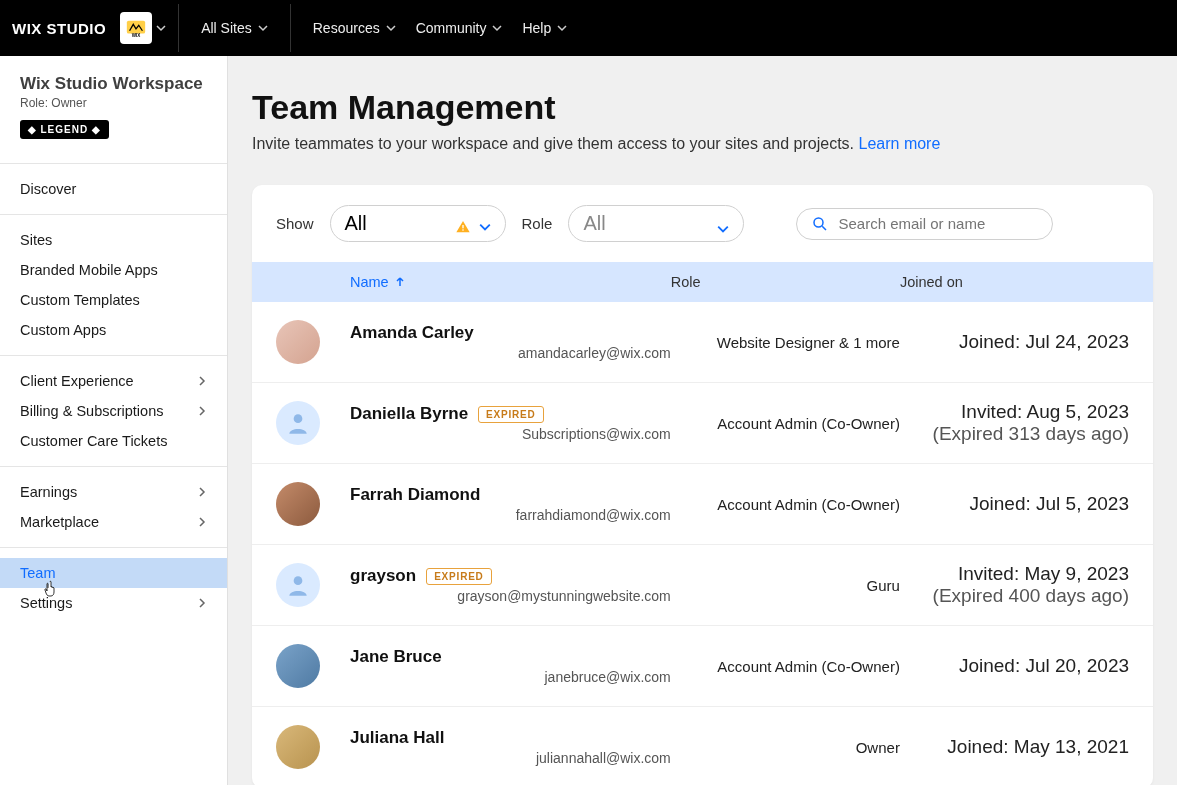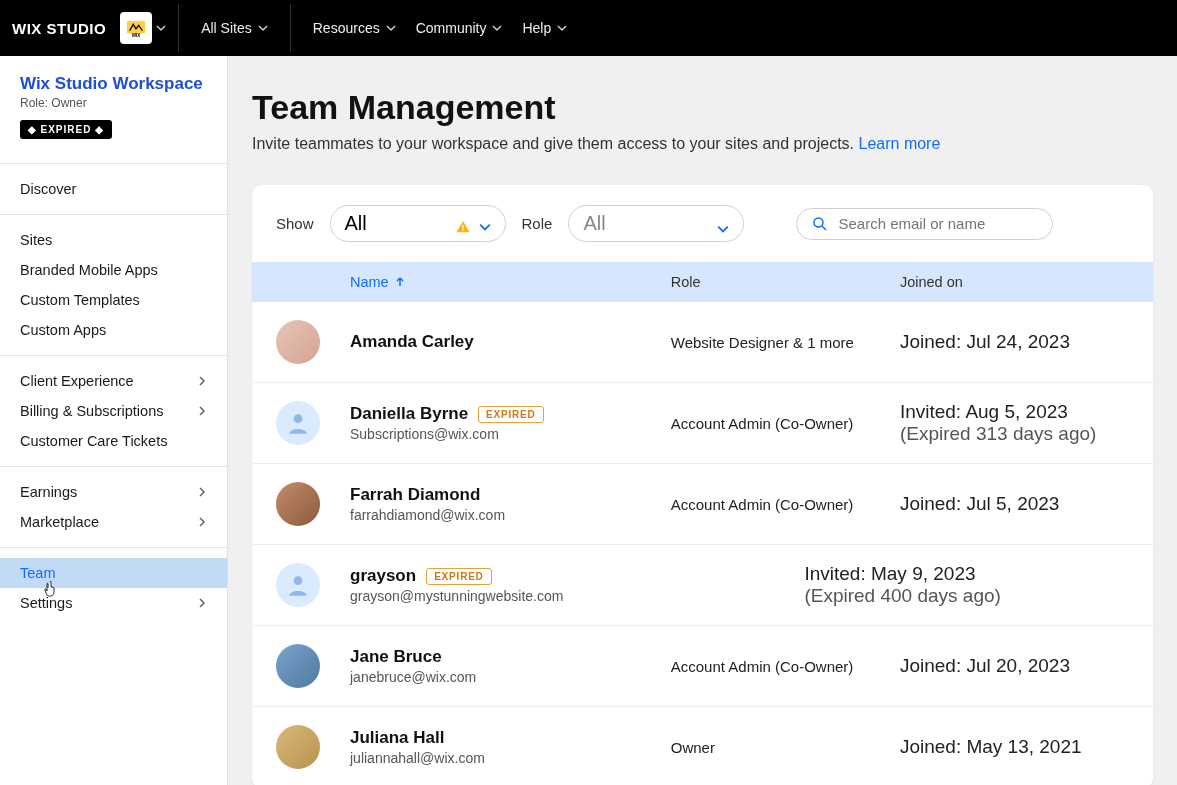--- a/index.html
+++ b/index.html
@@ -11,21 +11,21 @@
   .topnav-appicon { background: #fff; width: 32px; height: 32px; border-radius: 4px; display: flex; align-items: center; justify-content: center; margin-right: 4px; }
   .topnav-appicon svg { width: 22px; height: 22px; }
   .topnav-sep { width: 1px; height: 48px; background: #333; margin: 0 12px; }
   .topnav-item { display: flex; align-items: center; gap: 6px; padding: 0 10px; cursor: pointer; color: #eee; }
   .chev { width: 10px; height: 10px; }
   
   
   .layout { display: flex; height: calc(100vh - 48px); }
   .sidebar { width: 228px; background: #fff; border-right: 1px solid #e0e0e0; overflow-y: auto; }
   .sb-header { padding: 18px 20px 14px; }
-  .sb-title { font-size: 17px; font-weight: 700; color: #1d4ed8; }
+  .sb-title { font-size: 17px; font-weight: 700; color: #404040; }
   .sb-role { font-size: 12px; color: #555; margin-top: 2px; }
   .sb-badge { display: inline-block; background: #000; color: #fff; font-size: 10px; font-weight: 700; letter-spacing: 1px; padding: 4px 8px; border-radius: 3px; margin-top: 10px; }
   .sb-divider { height: 1px; background: #e5e5e5; margin: 10px 0; }
   .sb-item { display: flex; align-items: center; justify-content: space-between; padding: 7px 20px; font-size: 14.5px; color: #1a1a1a; cursor: pointer; }
   .sb-item.active { background: #c3daf7; color: #116dff; }
   .sb-chev { width: 10px; height: 10px; color: #666; }
   
   
   .main { flex: 1; padding: 32px 24px 0 24px; overflow-y: auto; background: #f0f0f0; }
   .page-title { font-size: 34px; font-weight: 800; color: #111; margin-bottom: 8px; }
@@ -46,21 +46,21 @@
   
   
   .tbl-head { display: flex; align-items: center; background: #d6e6ff; padding: 12px 24px; font-size: 14.5px; color: #333; font-weight: 500; }
   .col-avatar { width: 74px; flex-shrink: 0; }
   .col-name { flex: 1.4; }
   .col-role { flex: 1; }
   .col-joined { flex: 1; }
   .tbl-head .col-name { color: #116dff; display: flex; align-items: center; gap: 6px; }
   .sort-arrow { width: 10px; height: 10px; color: #116dff; }
   
-  .row { display: flex; align-items: center; padding: 18px 24px; border-bottom: 1px solid #eee; }
+  .row { display: flex; align-items: center; padding: 18px 24px; border-bottom: 1px solid #eee; text-align: right; }
   .avatar { width: 44px; height: 44px; border-radius: 50%; background: #daeaff; display: flex; align-items: center; justify-content: center; overflow: hidden; }
   .avatar.ph svg { width: 26px; height: 26px; color: #8fb8e8; }
   .avatar.img1 { background: linear-gradient(135deg,#e8c5b8,#d4a390); }
   .avatar.img2 { background: linear-gradient(135deg,#c48b6a,#8c5a3e); }
   .avatar.img3 { background: linear-gradient(135deg,#7aa3c9,#4f7aa3); }
   .avatar.img4 { background: linear-gradient(135deg,#d9b87a,#b8934f); }
   .row .col-name { display: flex; flex-direction: column; gap: 2px; }
   .name-line { display: flex; align-items: center; gap: 10px; }
   .member-name { font-size: 17px; font-weight: 700; color: #111; }
   .member-email { font-size: 14px; color: #555; }
@@ -114,21 +114,21 @@
       </svg>
   </div>
 </div>
 
 <div class="layout">
 
   <div class="sidebar">
     <div class="sb-header">
       <div class="sb-title">Wix Studio Workspace</div>
       <div class="sb-role">Role: Owner</div>
-      <div class="sb-badge">◆ EXPIRED ◆</div>
+      <div class="sb-badge">◆ LEGEND ◆</div>
     </div>
     <div class="sb-divider"></div>
     <div id="sb-groups">
         <div class="sb-item">
           <span>Discover</span>
         </div>
         <div class="sb-divider"></div>
         <div class="sb-item">
           <span>Sites</span>
         </div>
@@ -238,20 +238,21 @@
 
       <div id="tbl-body">
           <div class="row">
             <div class="col-avatar">
               <div class="avatar img1"></div>
             </div>
             <div class="col-name">
               <div class="name-line">
                 <span class="member-name">Amanda Carley</span>
               </div>
+              <div class="member-email">amandacarley@wix.com</div>
             </div>
             <div class="col-role">Website Designer &amp; 1 more</div>
             <div class="col-joined">
               <div>Joined: Jul 24, 2023</div>
             </div>
           </div>
           <div class="row">
             <div class="col-avatar">
               <div class="avatar ph">
                 <svg viewBox="0 0 24 24">
@@ -297,20 +298,21 @@
                 </svg>
               </div>
             </div>
             <div class="col-name">
               <div class="name-line">
                 <span class="member-name">grayson</span>
                 <span class="expired-tag">EXPIRED</span>
               </div>
               <div class="member-email">grayson@mystunningwebsite.com</div>
             </div>
+            <div class="col-role">Guru</div>
             <div class="col-joined">
               <div>Invited: May 9, 2023</div>
               <div class="sub">(Expired 400 days ago)</div>
             </div>
           </div>
           <div class="row">
             <div class="col-avatar">
               <div class="avatar img3"></div>
             </div>
             <div class="col-name">

